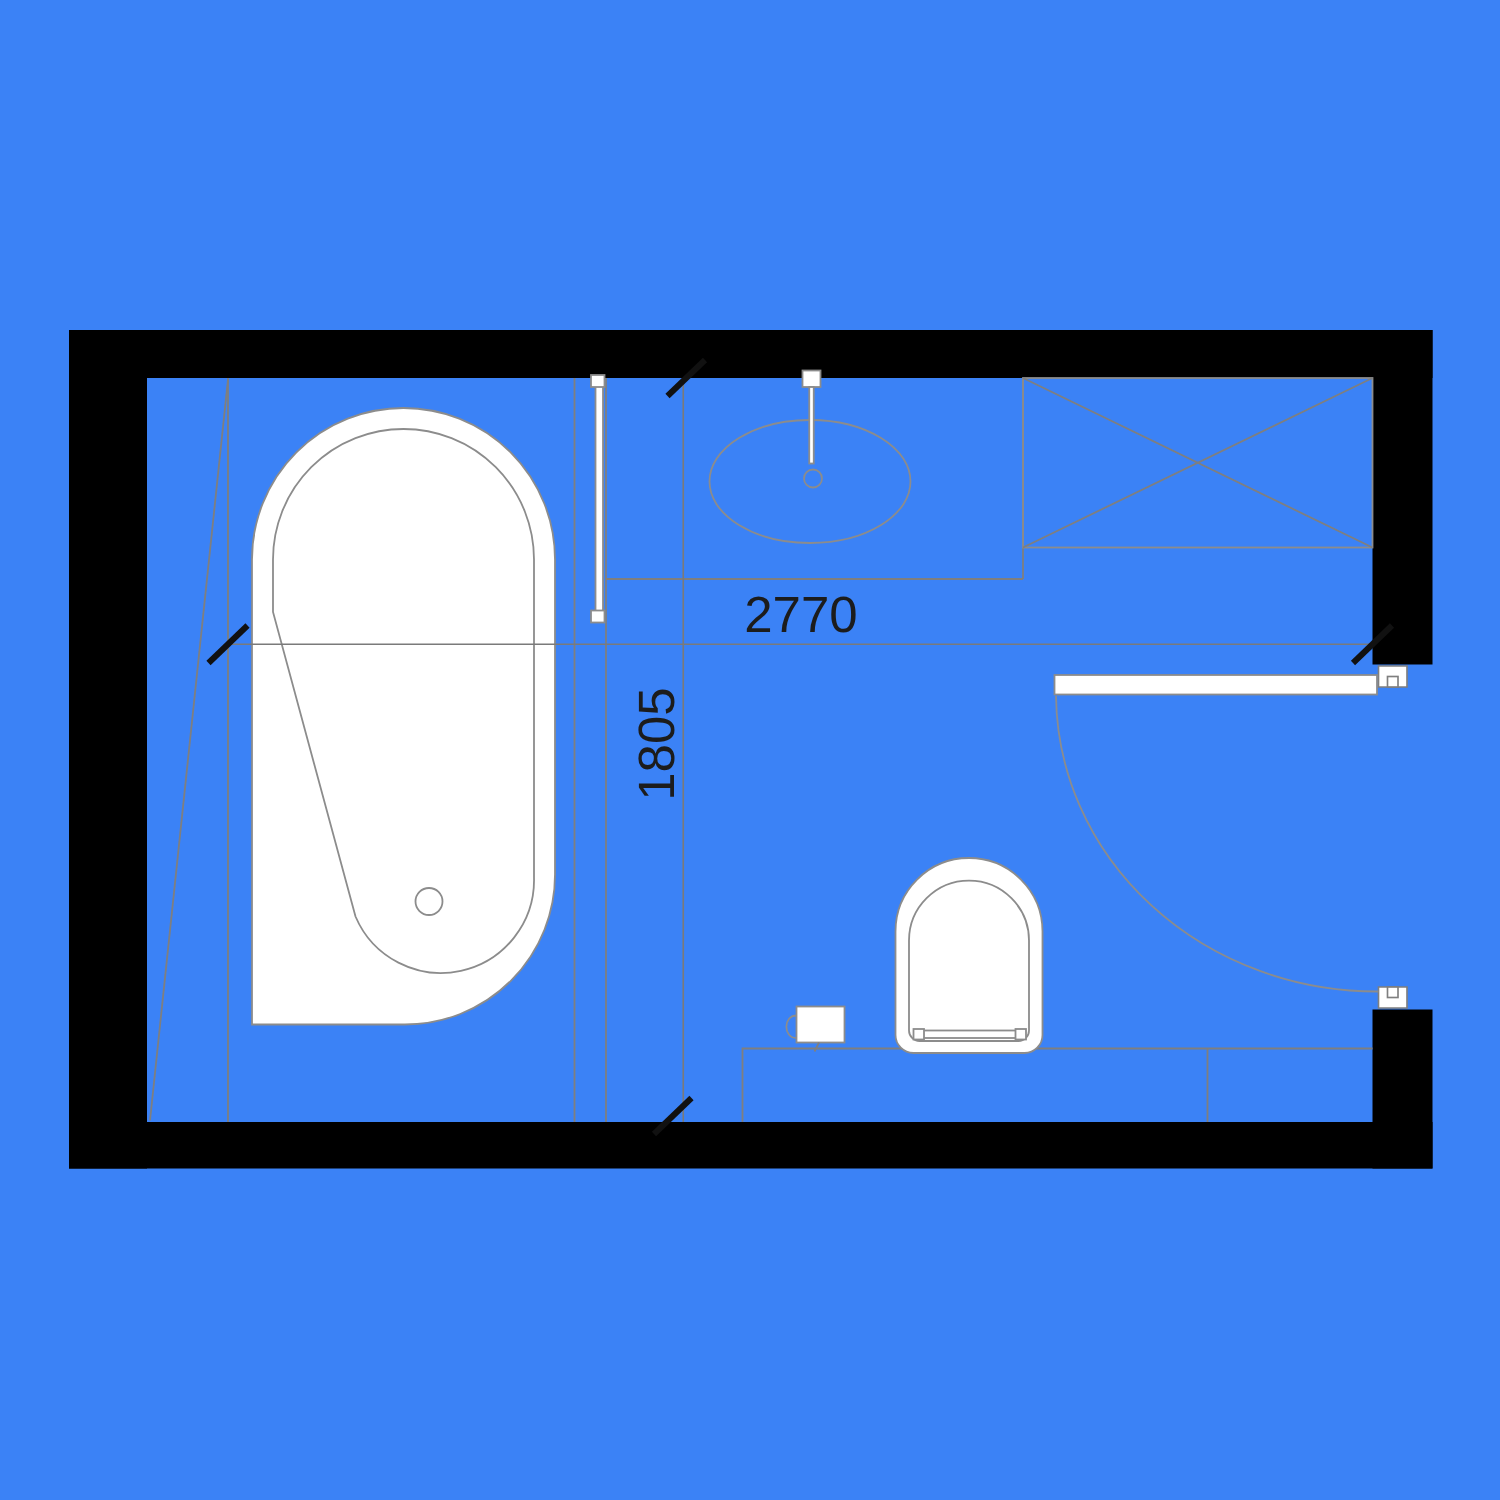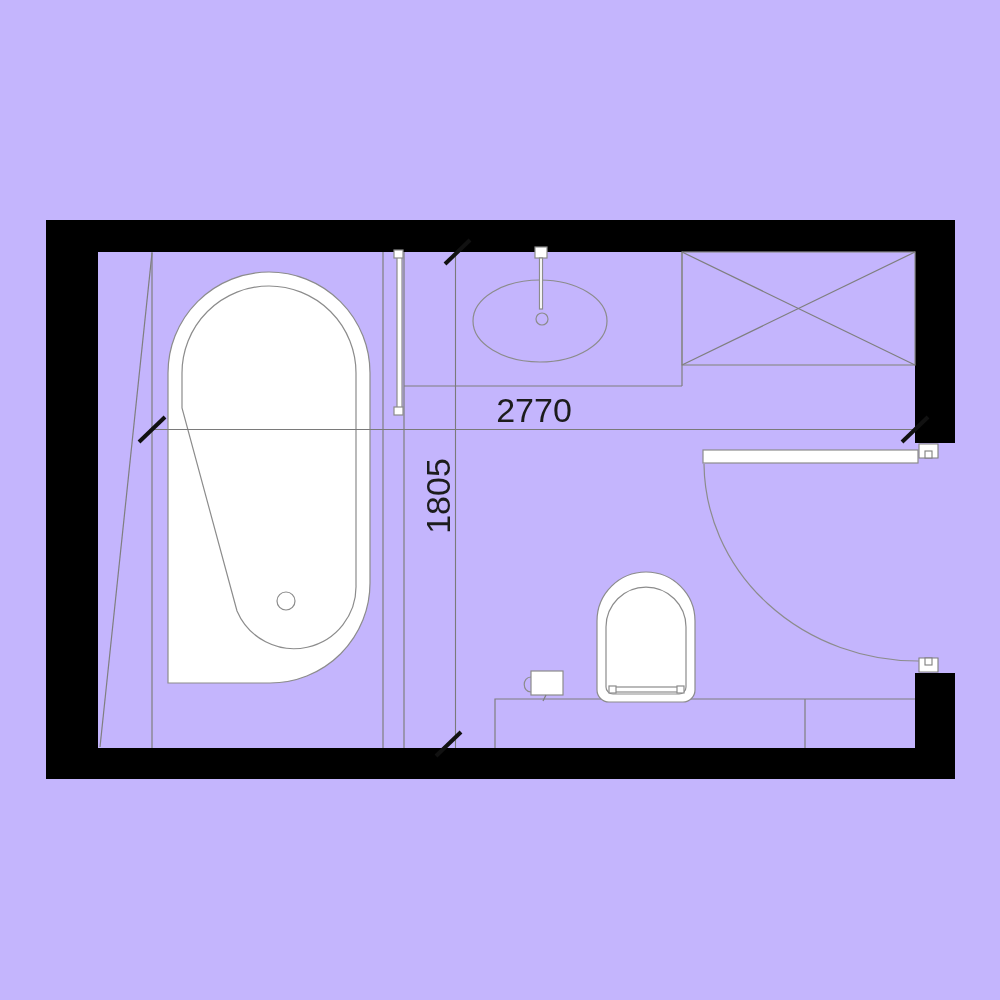--- a/index.html
+++ b/index.html
@@ -8,21 +8,21 @@
     background: #ffffff;
     width: 1000px;
     height: 1000px;
     overflow: hidden;
     font-family: "Liberation Sans", sans-serif;
   }
   #canvas {
     position: relative;
     width: 1000px;
     height: 1000px;
-    background: #c4b5fd;
+    background: #3b82f6;
   }
   svg { display: block; }
   .wall { fill: #000000; stroke: none; }
   .thin  { stroke: #7f7f7f; stroke-width: 1.2; fill: none; }
   .fixture { stroke: #8c8c8c; stroke-width: 1.2; fill: #ffffff; }
   .fixture-open { stroke: #8c8c8c; stroke-width: 1.2; fill: none; }
   .dimline { stroke: #7a7a7a; stroke-width: 1.1; fill: none; }
   .tick { stroke: #111111; stroke-width: 4; fill: none; stroke-linecap: butt; }
   .dimtext {
     font-family: "Liberation Sans", sans-serif;

